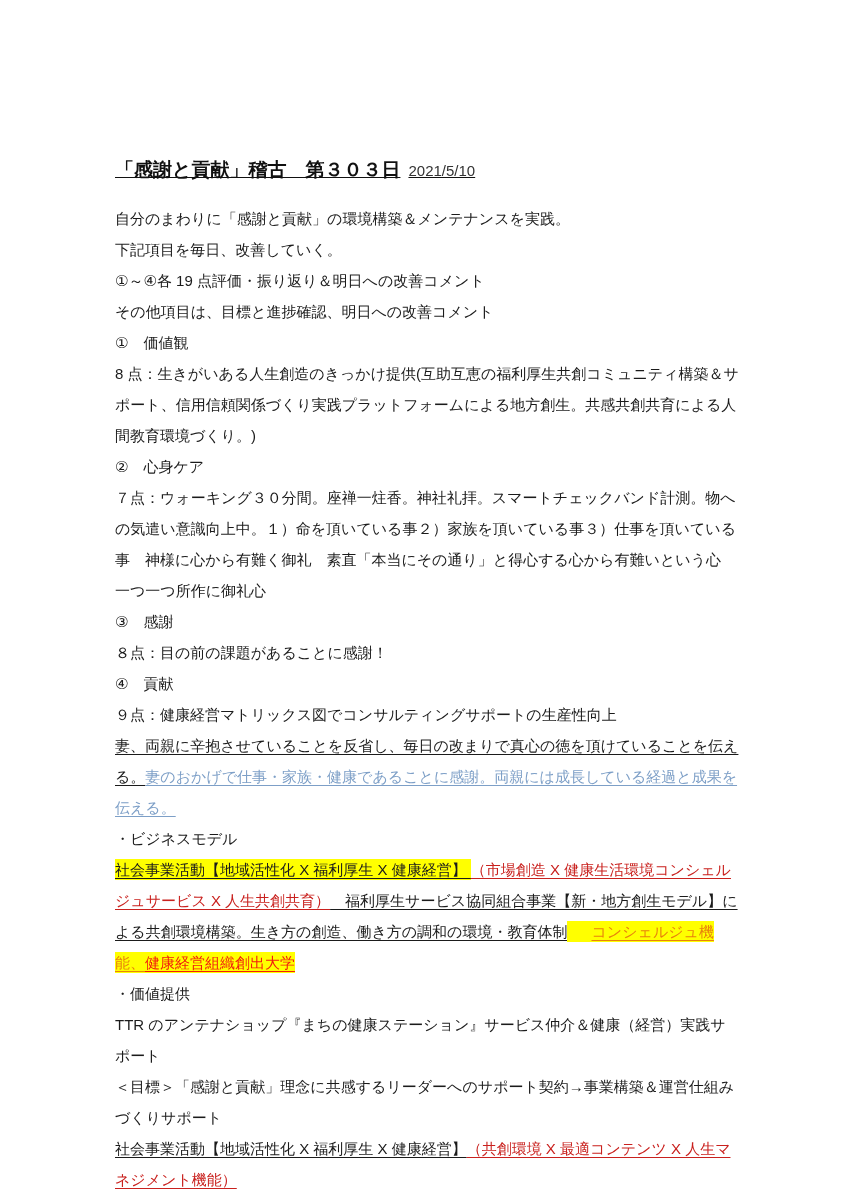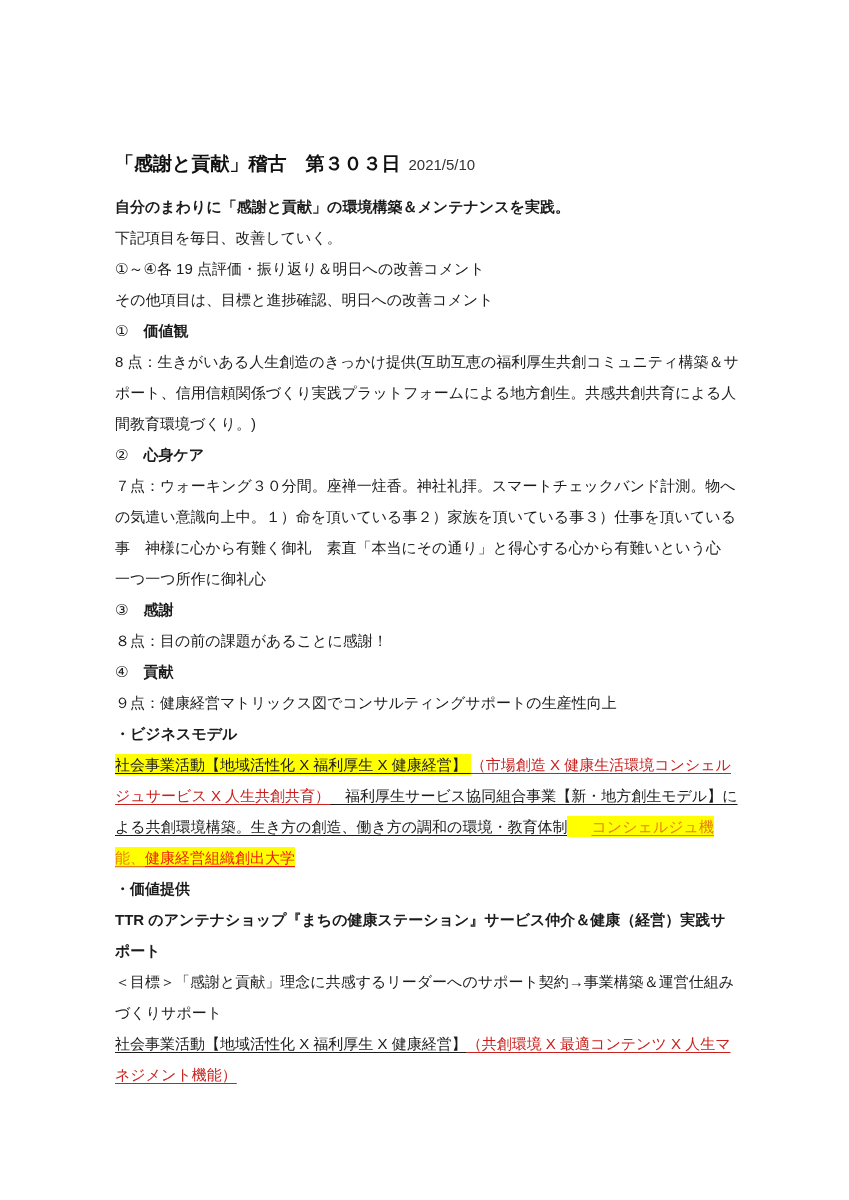--- a/index.html
+++ b/index.html
@@ -7,25 +7,25 @@
     width:849px;height:1200px;background:#ffffff;overflow:hidden;
     font-family:"Liberation Sans","DejaVu Sans",sans-serif;
     -webkit-font-smoothing:antialiased;
   }
   .page{position:relative;width:849px;height:1200px;background:#ffffff;}
   .doc{
     position:absolute;left:115px;top:150px;width:624px;
     color:#1b1b1b;font-size:15px;line-height:31px;
   }
   h1.title{
-    margin:0 0 12px 0;font-size:19px;line-height:28px;font-weight:700;color:#111;
+    margin:0 0 12px 0;font-size:19px;line-height:40px;font-weight:700;color:#111;text-decoration:underline;
   }
   .title-date{font-weight:400;font-size:15px;color:#333;margin-left:8px;}
   .doc p{margin:0;}
-  .b{font-weight:700;}
+  .b{font-weight:400;}
   .u{text-decoration:underline;text-underline-offset:3px;text-decoration-thickness:1px;}
   .hl{background:#ffff00;padding:2px 0;}
 </style>
 </head>
 <body>
 
 <div class="page">
   <div class="doc">
     <h1 class="title">
       <span>「感謝と貢献」稽古　第３０３日</span><span class="title-date">2021/5/10</span>
@@ -36,20 +36,21 @@
         <p><span>①～④各 19 点評価・振り返り＆明日への改善コメント</span></p>
         <p><span>その他項目は、目標と進捗確認、明日への改善コメント</span></p>
         <p><span>①　</span><span class="b">価値観</span></p>
         <p><span>8 点：生きがいある人生創造のきっかけ提供(互助互恵の福利厚生共創コミュニティ構築＆サポート、信用信頼関係づくり実践プラットフォームによる地方創生。共感共創共育による人間教育環境づくり。)</span></p>
         <p><span>②　</span><span class="b">心身ケア</span></p>
         <p><span>７点：ウォーキング３０分間。座禅一炷香。神社礼拝。スマートチェックバンド計測。物への気遣い意識向上中。１）命を頂いている事２）家族を頂いている事３）仕事を頂いている事　神様に心から有難く御礼　素直「本当にその通り」と得心する心から有難いという心　一つ一つ所作に御礼心</span></p>
         <p><span>③　</span><span class="b">感謝</span></p>
         <p><span>８点：目の前の課題があることに感謝！</span></p>
         <p><span>④　</span><span class="b">貢献</span></p>
         <p><span>９点：健康経営マトリックス図でコンサルティングサポートの生産性向上</span></p>
+        <p><span class="u">妻、両親に辛抱させていることを反省し、毎日の改まりで真心の徳を頂けていることを伝える。</span><span class="u" style="color: rgb(125, 159, 199);">妻のおかげで仕事・家族・健康であることに感謝。両親には成長している経過と成果を伝える。</span></p>
         <p><span class="b">・ビジネスモデル</span></p>
         <p><span class="u hl">社会事業活動【地域活性化 X 福利厚生 X 健康経営】 </span><span class="u" style="color: rgb(201, 33, 30);">（市場創造 X 健康生活環境コンシェルジュサービス X 人生共創共育）</span><span class="u">　福利厚生サービス協同組合事業【新・地方創生モデル】による共創環境構築。生き方の創造、働き方の調和の環境・教育体制</span><span class="u hl" style="color: rgb(232, 130, 12); padding-left: 24px;">コンシェルジュ機能、</span><span class="u hl" style="color: rgb(242, 28, 14);">健康経営組織創出大学</span></p>
         <p><span class="b">・価値提供</span></p>
         <p><span class="b">TTR のアンテナショップ『まちの健康ステーション』サービス仲介＆健康（経営）実践サポート</span></p>
         <p><span>＜目標＞「感謝と貢献」理念に共感するリーダーへのサポート契約→事業構築＆運営仕組みづくりサポート</span></p>
         <p><span class="u">社会事業活動【地域活性化 X 福利厚生 X 健康経営】</span><span class="u" style="color: rgb(201, 33, 30);">（共創環境 X 最適コンテンツ X 人生マネジメント機能）</span></p>
       </div>
   </div>
 </div>
 

